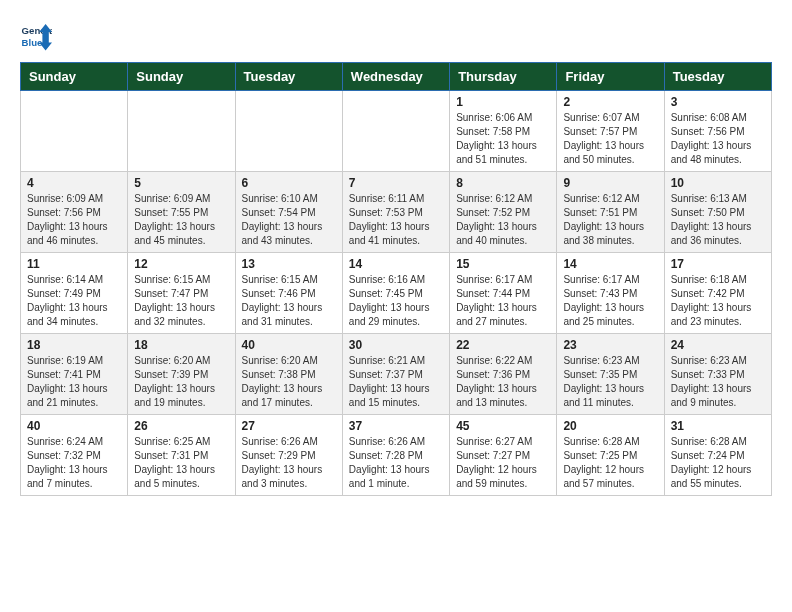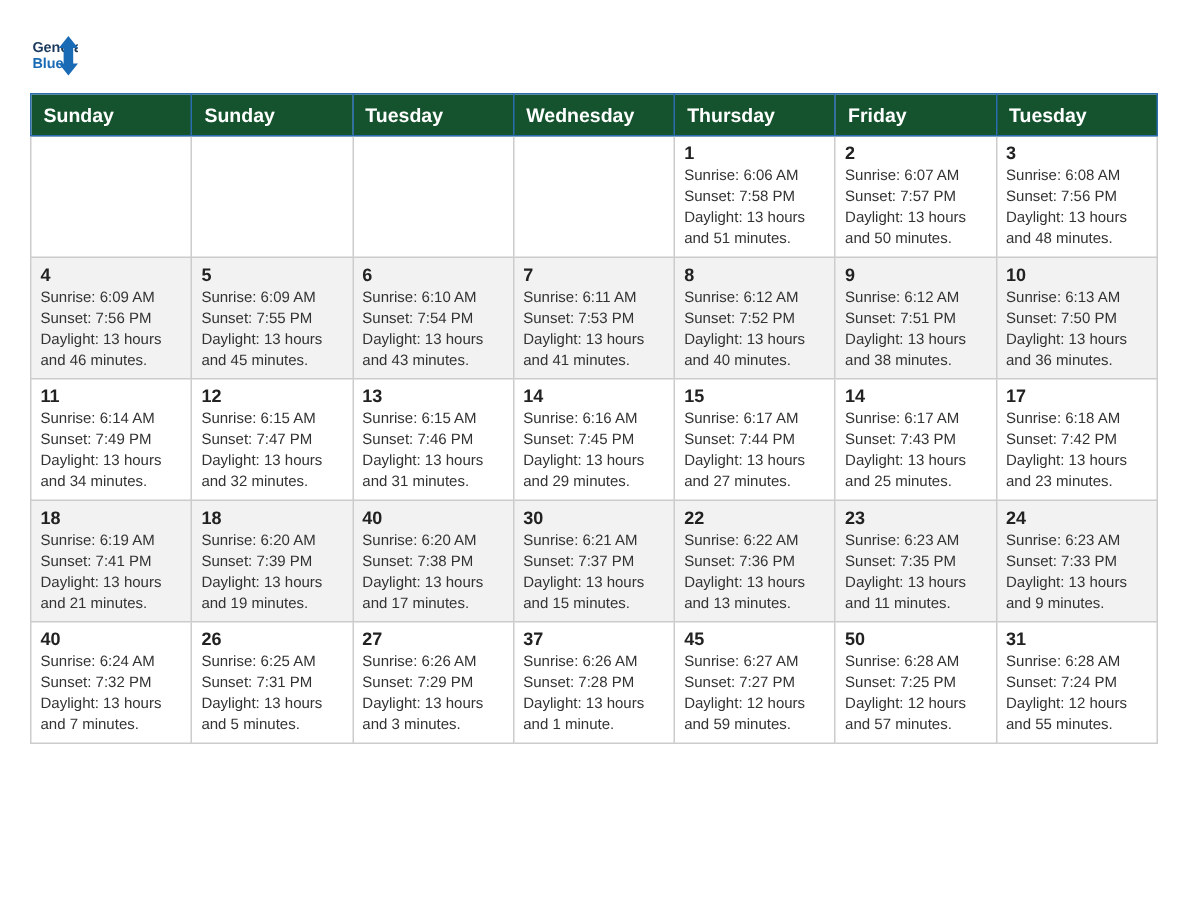--- a/index.html
+++ b/index.html
@@ -235,21 +235,21 @@
         </td>
         <td>
           <span class="day-number">37</span>
           <div class="day-info">Sunrise: 6:26 AM<br>Sunset: 7:28 PM<br>Daylight: 13 hours and 1 minute.</div>
         </td>
         <td>
           <span class="day-number">45</span>
           <div class="day-info">Sunrise: 6:27 AM<br>Sunset: 7:27 PM<br>Daylight: 12 hours and 59 minutes.</div>
         </td>
         <td>
-          <span class="day-number">50</span>
+          <span class="day-number">20</span>
           <div class="day-info">Sunrise: 6:28 AM<br>Sunset: 7:25 PM<br>Daylight: 12 hours and 57 minutes.</div>
         </td>
         <td>
           <span class="day-number">31</span>
           <div class="day-info">Sunrise: 6:28 AM<br>Sunset: 7:24 PM<br>Daylight: 12 hours and 55 minutes.</div>
         </td>
       </tr>
     </tbody>
 </table>
 

